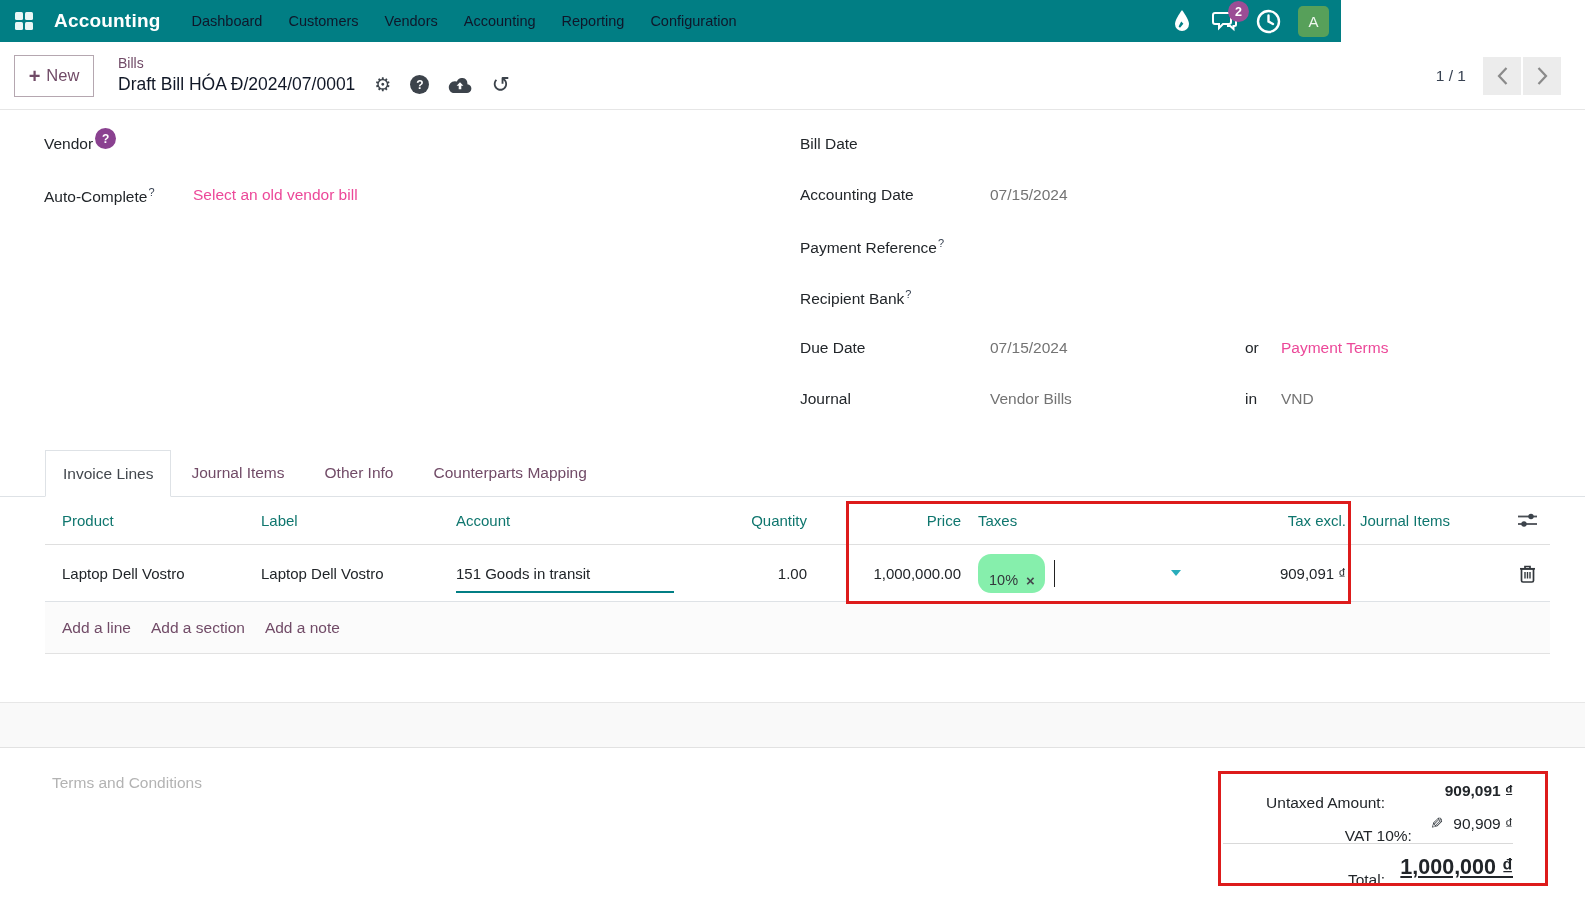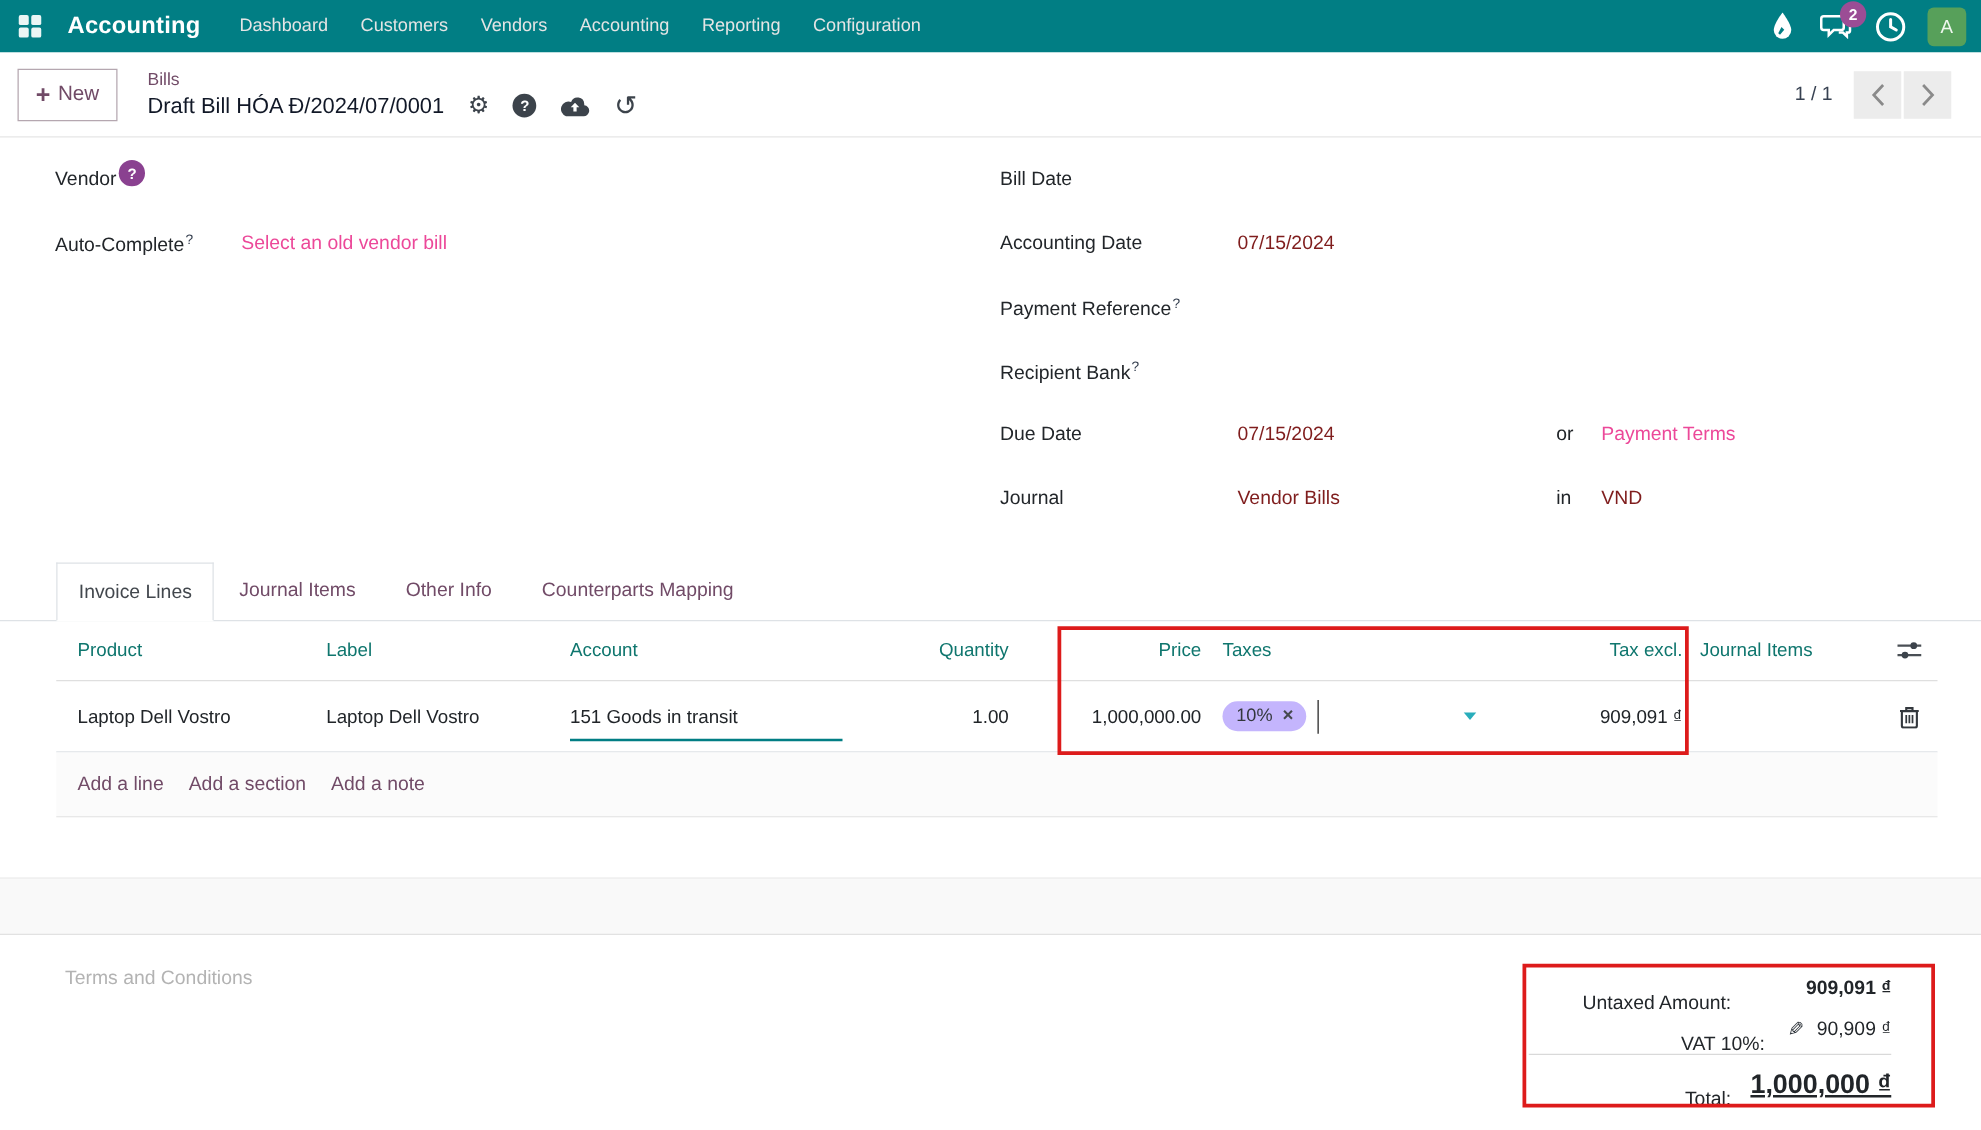--- a/index.html
+++ b/index.html
@@ -5,28 +5,28 @@
   * { margin:0; padding:0; box-sizing:border-box; }
   html,body { width:1585px; height:904px; }
   body {
     font-family:"Liberation Sans", sans-serif;
     background:#ffffff; color:#212529;
     position:relative; overflow:hidden;
   }
 
   
   .navbar {
-    position:absolute; left:0; top:0; width:1585px; height:42px;
+    position:absolute; left:0; top:0; width:1341px; height:42px;
     background:#017e84; display:flex; align-items:center; color:#fff;
   }
   .apps-btn { width:48px; height:42px; display:flex; align-items:center; justify-content:center; cursor:pointer; }
   .apps-grid { display:grid; grid-template-columns:8px 8px; grid-template-rows:8px 8px; gap:2px; }
   .apps-grid span { background:#eaf6f5; border-radius:1.5px; }
   .brand { font-size:19px; font-weight:700; margin:0 18px 0 6px; letter-spacing:.2px; }
-  .menu-item { font-size:14.5px; padding:0 13px; line-height:42px; cursor:pointer; color:#e5e5e5; }
+  .menu-item { font-size:14.5px; padding:0 13px; line-height:42px; cursor:pointer; color:#0f172a; }
   .systray { margin-left:auto; display:flex; align-items:center; gap:17px; margin-right:12px; }
   .tray-icon { position:relative; width:26px; height:26px; display:flex; align-items:center; justify-content:center; cursor:pointer; }
   .badge {
     position:absolute; top:-7px; right:-11px; min-width:21px; height:21px; border-radius:50%;
     background:#9b4d95; color:#fff; font-size:12.5px; font-weight:700;
     display:flex; align-items:center; justify-content:center;
   }
   .avatar {
     width:31px; height:31px; border-radius:5px; background:#57a05a; color:#eef7ee;
     display:flex; align-items:center; justify-content:center; font-size:15px; cursor:pointer;
@@ -62,21 +62,21 @@
   
   .fieldcol { position:absolute; }
   .fieldrow { height:51px; display:flex; align-items:flex-start; }
   .fieldrow .cell { padding-top:2px; }
   .flabel { font-size:15.5px; color:#22262a; }
   .col-left { left:44px; top:133px; width:720px; }
   .col-left .lbl { width:149px; flex:0 0 149px; }
   .col-right { left:800px; top:133px; width:760px; }
   .col-right .lbl { width:190px; flex:0 0 190px; }
   .col-right .val { width:255px; flex:0 0 255px; }
-  .fval { font-size:15.5px; color:#7f1d1d; cursor:pointer; }
+  .fval { font-size:15.5px; color:#737373; cursor:pointer; }
   .placeholder { color:#ec4899; }
   .conj { width:36px; flex:0 0 36px; font-size:15.5px; color:#212529; }
   .q-badge {
     display:inline-flex; width:21px; height:21px; border-radius:50%; background:#8a4190; color:#fff;
     font-size:12px; font-weight:700; align-items:center; justify-content:center;
     vertical-align:top; margin-left:2px; transform:translateY(-7px); cursor:pointer;
   }
   sup.help { font-size:11px; color:#374151; margin-left:1px; }
 
   
@@ -105,22 +105,22 @@
   .c-price   { flex:0 0 155px; justify-content:flex-end; padding-right:3px; }
   .c-taxes   { flex:0 0 230px; padding-left:14px; padding-right:13px; }
   .c-taxexcl { flex:0 0 155px; justify-content:flex-end; padding-right:3px; }
   .c-journal { flex:0 0 155px; padding-left:11px; }
   .c-icons   { flex:0 0 46px; justify-content:center; }
   .tbody .c-account::after {
     content:""; position:absolute; left:12px; right:0; bottom:8px; height:2px; background:#017e84;
   }
   .muted-val { color:#8d9094; }
   .tax-pill {
-    display:inline-flex; align-items:center; background:#c4b5fd; border-radius:13px;
-    padding:3px 10px 4px 11px; font-size:14.5px; color:#33373c; cursor:pointer;
+    display:inline-flex; align-items:center; background:#86efac; border-radius:13px;
+    padding:18px 10px 4px 11px; font-size:14.5px; color:#33373c; cursor:pointer;
   }
   .tax-pill .x { margin-left:8px; font-weight:700; color:#45494e; font-size:15px; cursor:pointer; }
   .text-cursor { display:inline-block; width:1.5px; height:27px; background:#222; margin-left:9px; }
   .caret-down {
     margin-left:auto; width:0; height:0;
     border-left:5.5px solid transparent; border-right:5.5px solid transparent; border-top:6.5px solid #29adbb;
     cursor:pointer;
   }
   .add-row { height:52px; display:flex; align-items:center; gap:20px; padding-left:17px;
     background:#fbfbfb; border-bottom:1px solid #e2e2e2; }

